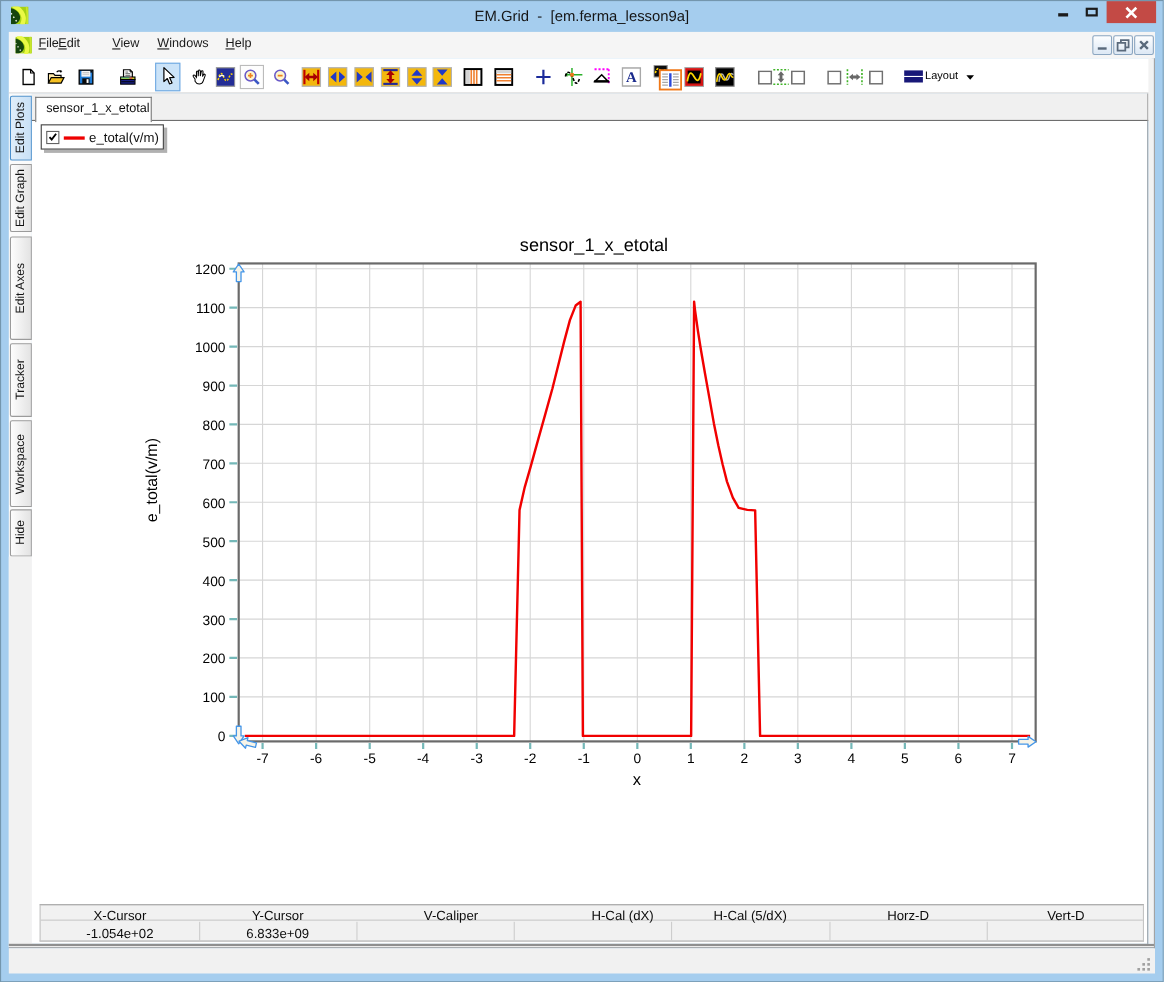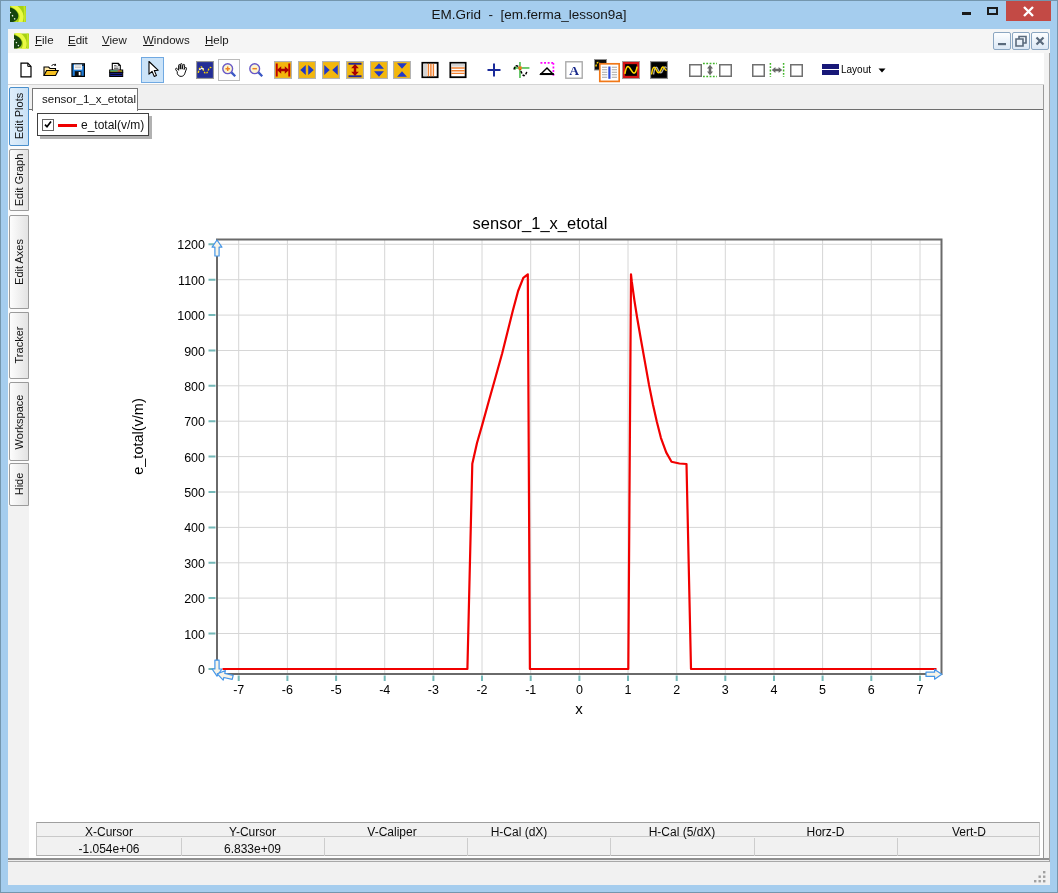--- a/index.html
+++ b/index.html
@@ -76,21 +76,21 @@
 
 <div class="abs" id="menubar">
  <svg class="abs" style="left:6px;top:4px" width="15" height="16" viewBox="0 0 16 16">
   <rect width="16" height="16" fill="#a6d114"></rect>
  <path d="M2,-1 C8,2 11,6 11.5,10 C11.8,13 11,15 10,17" stroke="#eaf945" stroke-width="4" fill="none"></path>
  <path d="M0,1.5 C5,2.8 7.6,5.5 8.2,8.8 C8.8,12 7,15 3,16 L0,16 Z" fill="#16450e"></path>
  <path d="M14.2,0 C15,5 15.2,10 14.6,16" stroke="#c8e62a" stroke-width="1.6" fill="none"></path>
  <path d="M0,6 L6.5,15.5" stroke="#f6f6ee" stroke-width="1.3" stroke-dasharray="1.4,2.4" fill="none"></path>
  </svg>
  <span class="mitem" style="left:27px"><u>F</u>ile</span>
- <span class="mitem" style="left:60px"><u>E</u>dit</span>
+ <span class="mitem" style="left:45px"><u>E</u>dit</span>
  <span class="mitem" style="left:94px"><u>V</u>iew</span>
  <span class="mitem" style="left:135px"><u>W</u>indows</span>
  <span class="mitem" style="left:197px"><u>H</u>elp</span>
  <div class="mdibtn" style="left:985px">
   <svg width="16" height="16" viewBox="0 0 16 16">
         <rect x="4" y="10" width="8" height="2.2" fill="#5a6a7c"></rect>
       </svg>
  </div>
  <div class="mdibtn" style="left:1004px">
   <svg width="16" height="16" viewBox="0 0 16 16">
@@ -335,26 +335,26 @@
  <g transform="translate(217.3,673.8) rotate(13)">
       <path d="M0,0 L7.2,-4.9 L7.2,-2.1 L15.8,-2.1 L15.8,2.1 L7.2,2.1 L7.2,4.9 Z" fill="#f7f4e8" stroke="#4596e8" stroke-width="1.2" stroke-linejoin="round"></path>
     </g>
  <path d="M941.8,674.3 L934.6,669.4 L934.6,672.2 L926,672.2 L926,676.4 L934.6,676.4 L934.6,679.2 Z" fill="#f7f4e8" stroke="#4596e8" stroke-width="1.2" stroke-linejoin="round"></path>
 </svg>
 
 <div class="abs" id="ctable">
  <div class="hrow"></div>
  <span class="hcell" style="left:72px">X-Cursor</span>
  <span class="hcell" style="left:215.5px">Y-Cursor</span>
- <span class="hcell" style="left:355px">V-Caliper</span>
- <span class="hcell" style="left:482px">H-Cal (dX)</span>
+ <span class="hcell" style="left:373px">V-Caliper</span>
+ <span class="hcell" style="left:529px">H-Cal (dX)</span>
  <span class="hcell" style="left:645px">H-Cal (5/dX)</span>
  <span class="hcell" style="left:788.5px">Horz-D</span>
  <span class="hcell" style="left:932px">Vert-D</span>
- <span class="vcell" style="left:72px">-1.054e+06</span>
+ <span class="vcell" style="left:72px">-1.054e+02</span>
  <span class="vcell" style="left:215.5px">6.833e+09</span>
  <div class="vsep" style="left:144px"></div>
  <div class="vsep" style="left:287px"></div>
  <div class="vsep" style="left:430px"></div>
  <div class="vsep" style="left:573px"></div>
  <div class="vsep" style="left:717px"></div>
  <div class="vsep" style="left:860px"></div>
 </div>
 <div class="abs" id="bl1"></div>
 <div class="abs" id="bl1b"></div>

